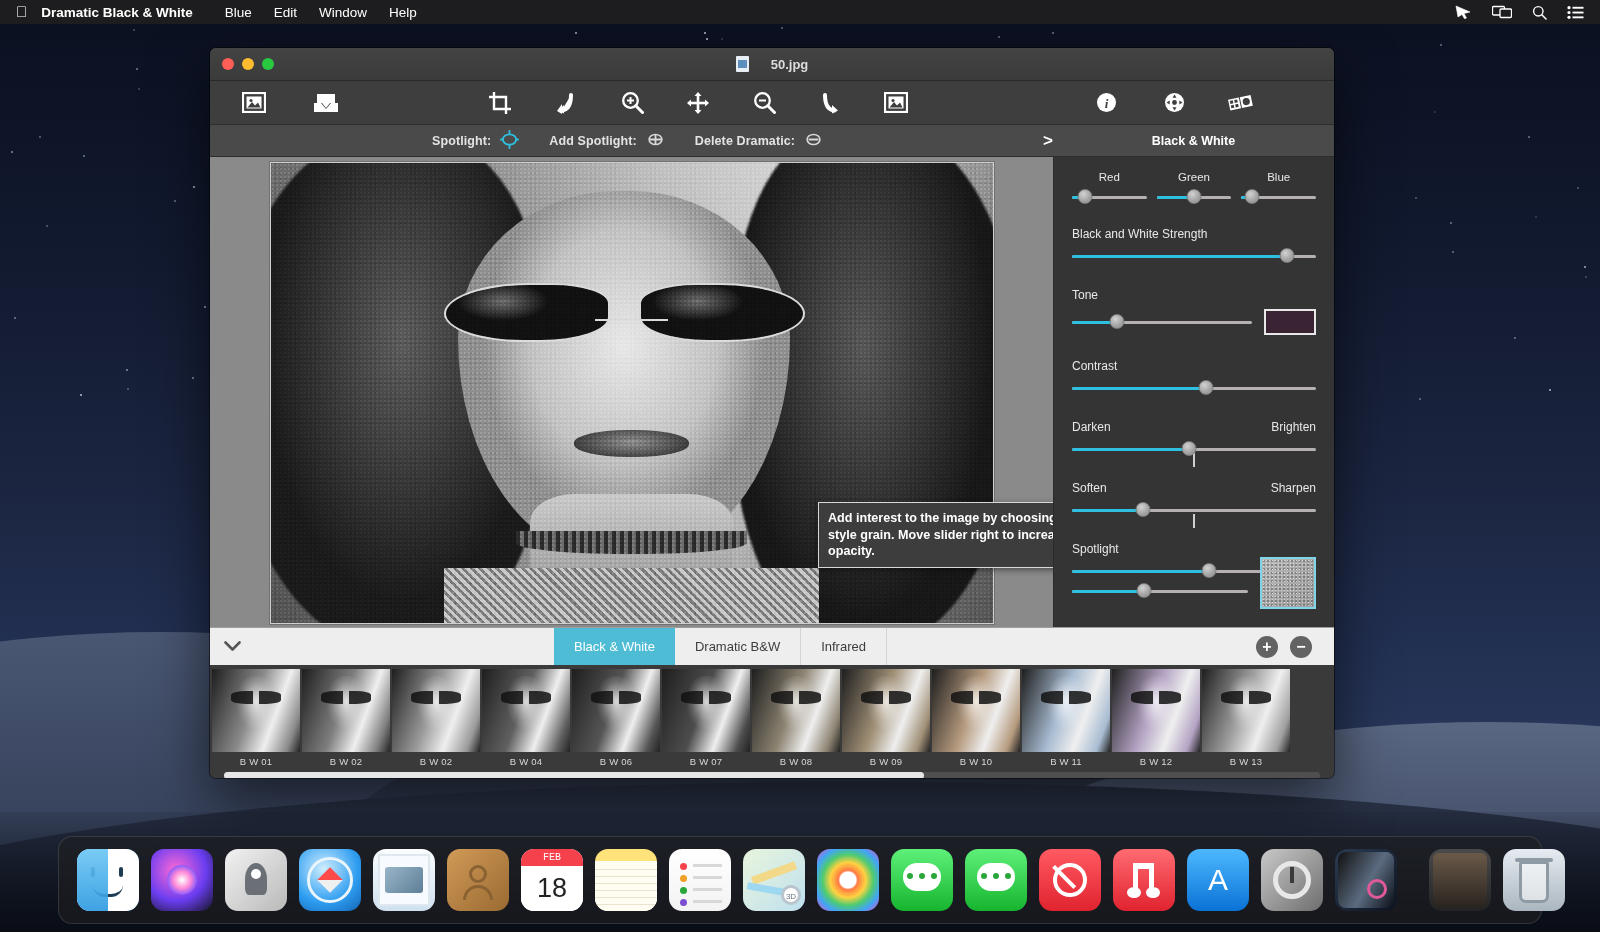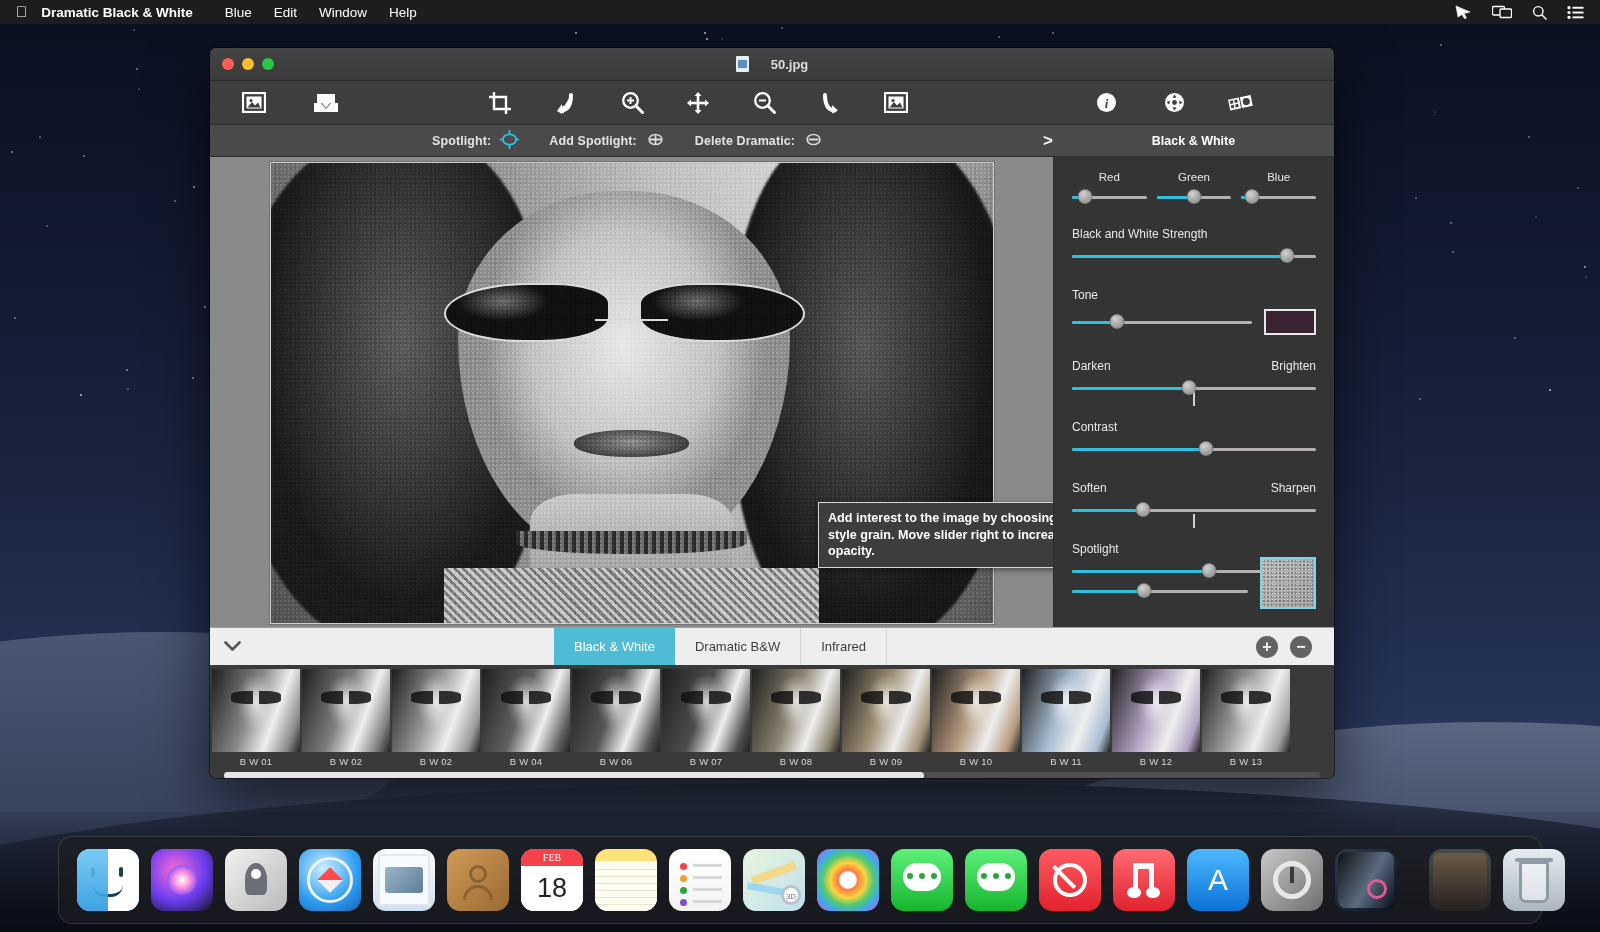--- a/index.html
+++ b/index.html
@@ -586,38 +586,38 @@
           <div class="sl">
             <div class="sl-track"></div>
             <div class="sl-fill" style="width:25%"></div>
             <div class="sl-knob" style="left:25%"></div>
           </div>
           <div class="tone-swatch"></div>
         </div>
       </div>
 
       <div class="grp" style="margin-top:24px">
+        <div class="grp-label">Contrast</div>
+        <div class="sl">
+          <div class="sl-track"></div>
+          <div class="sl-fill" style="width:55%"></div>
+          <div class="sl-knob" style="left:55%"></div>
+        </div>
+      </div>
+
+      <div class="grp" style="margin-top:24px">
         <div class="grp-label lr">
           <span>Darken</span>
           <span>Brighten</span>
         </div>
         <div class="sl">
           <div class="sl-track"></div>
           <div class="sl-fill" style="width:48%"></div>
           <div class="sl-tick" style="left:50%"></div>
           <div class="sl-knob" style="left:48%"></div>
-        </div>
-      </div>
-
-      <div class="grp" style="margin-top:24px">
-        <div class="grp-label">Contrast</div>
-        <div class="sl">
-          <div class="sl-track"></div>
-          <div class="sl-fill" style="width:55%"></div>
-          <div class="sl-knob" style="left:55%"></div>
         </div>
       </div>
 
       <div class="grp" style="margin-top:24px">
         <div class="grp-label lr">
           <span>Soften</span>
           <span>Sharpen</span>
         </div>
         <div class="sl">
           <div class="sl-track"></div>
@@ -790,21 +790,21 @@
     </div>
     <div class="dock-icon" style="background: linear-gradient(rgb(251, 253, 255), rgb(207, 224, 238));">
       <div style="position:absolute;inset:5px;background:#f7fbff;border:2px solid #dfe8ef"></div>
       <div style="position:absolute;left:12px;top:18px;width:38px;height:26px;background:linear-gradient(135deg,#9ab5c9,#5d7f97);border-radius:3px"></div>
     </div>
     <div class="dock-icon" style="background: linear-gradient(135deg, rgb(209, 154, 87), rgb(154, 106, 50));">
       <div style="position:absolute;left:22px;top:16px;width:18px;height:18px;border:3px solid #8a6232;border-radius:50%"></div>
       <div style="position:absolute;left:16px;top:36px;width:30px;height:15px;border:3px solid #8a6232;border-radius:16px 16px 0 0;border-bottom:none"></div>
     </div>
     <div class="dock-icon" style="background: linear-gradient(rgb(255, 255, 255) 0px, rgb(255, 255, 255) 28%, rgb(255, 255, 255) 28%);">
-      <div style="position:absolute;left:0;top:0;right:0;height:19px;background:#f4414c;color:#fff;font-size:10px;text-align:center;line-height:17px;font-family:Liberation Serif, serif">FEB</div>
+      <div style="position:absolute;left:0;top:0;right:0;height:19px;background:#f4414c;color:#fff;font-size:10px;text-align:center;line-height:17px;font-family:Liberation Mono, monospace">FEB</div>
       <div style="position:absolute;left:0;top:17px;right:0;bottom:0;background:#fff;color:#222;font-size:27px;text-align:center;line-height:45px;font-family:'Liberation Sans',sans-serif">18</div>
     </div>
     <div class="dock-icon" style="background: linear-gradient(rgb(255, 226, 122) 0px, rgb(255, 226, 122) 20%, rgb(255, 253, 242) 20%);">
       <div style="position:absolute;left:0;top:14px;right:0;bottom:0;background:repeating-linear-gradient(180deg,#fffdf2 0 6px,#e9e4cf 6px 7px)"></div>
     </div>
     <div class="dock-icon" style="background: linear-gradient(rgb(255, 255, 255), rgb(243, 243, 243));">
       <div style="position:absolute;left:11px;top:14px;width:7px;height:7px;background:#f4414c;border-radius:50%"></div>
       <div style="position:absolute;left:11px;top:26px;width:7px;height:7px;background:#f0a02a;border-radius:50%"></div>
       <div style="position:absolute;left:11px;top:38px;width:7px;height:7px;background:#2aa63a;border-radius:50%"></div>
       <div style="position:absolute;left:11px;top:50px;width:7px;height:7px;background:#7a4fd0;border-radius:50%"></div>

